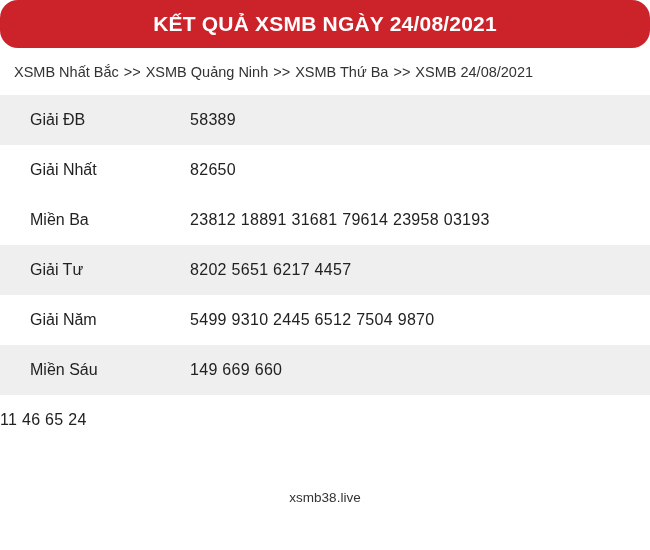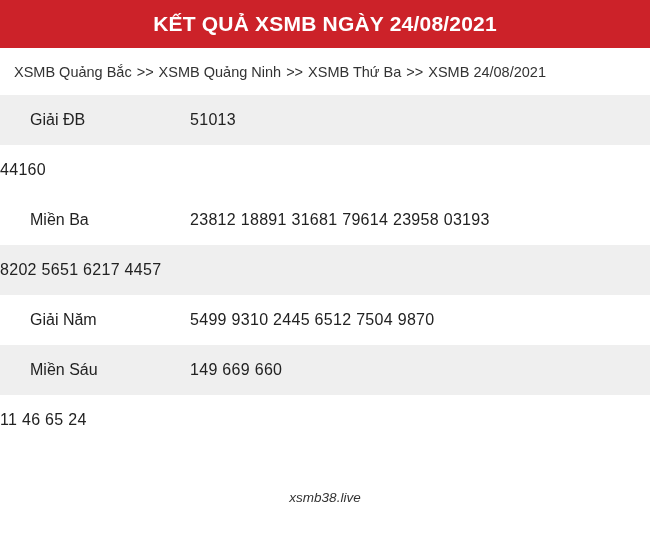--- a/index.html
+++ b/index.html
@@ -24,20 +24,21 @@
   .title-bar {
     background: #cc2229;
     color: #ffffff;
     height: 48px;
     display: flex;
     align-items: center;
     justify-content: center;
     font-size: 21px;
     font-weight: bold;
     letter-spacing: 0.2px;
+    border-radius: 18px;
   }
   .breadcrumb {
     height: 47px;
     display: flex;
     align-items: center;
     padding-left: 14px;
     padding-right: 10px;
     font-size: 14.5px;
     color: #333333;
     white-space: nowrap;
@@ -78,60 +79,61 @@
     color: #222222;
     letter-spacing: 0.3px;
   }
   .footer {
     flex: 1;
     display: flex;
     align-items: center;
     justify-content: center;
     font-size: 13.5px;
     color: #333333;
-    font-style: italic;
   }
 </style>
 </head>
 <body>
 
 <div class="page">
 
   <div class="title-bar">
     <span>KẾT QUẢ XSMB NGÀY 24/08/2021</span>
   </div>
 
   <div class="breadcrumb">
-    <span class="crumb">XSMB Quảng Bắc</span>
+    <span class="crumb">XSMB Nhất Bắc</span>
     <span class="sep">&gt;&gt;</span>
     <span class="crumb">XSMB Quảng Ninh</span>
     <span class="sep">&gt;&gt;</span>
     <span class="crumb">XSMB Thứ Ba</span>
     <span class="sep">&gt;&gt;</span>
     <span class="crumb">XSMB 24/08/2021</span>
   </div>
 
   <div class="results">
 
     <div class="row alt">
       <div class="prize-label">Giải ĐB</div>
-      <div class="prize-values">51013</div>
+      <div class="prize-values">58389</div>
     </div>
 
     <div class="row plain">
-      <div class="prize-values">44160</div>
+      <div class="prize-label">Giải Nhất</div>
+      <div class="prize-values">82650</div>
     </div>
 
 
     <div class="row plain">
       <div class="prize-label">Miền Ba</div>
       <div class="prize-values">23812 18891 31681 79614 23958 03193</div>
     </div>
 
     <div class="row alt">
+      <div class="prize-label">Giải Tư</div>
       <div class="prize-values">8202 5651 6217 4457</div>
     </div>
 
     <div class="row plain">
       <div class="prize-label">Giải Năm</div>
       <div class="prize-values">5499 9310 2445 6512 7504 9870</div>
     </div>
 
     <div class="row alt">
       <div class="prize-label">Miền Sáu</div>

